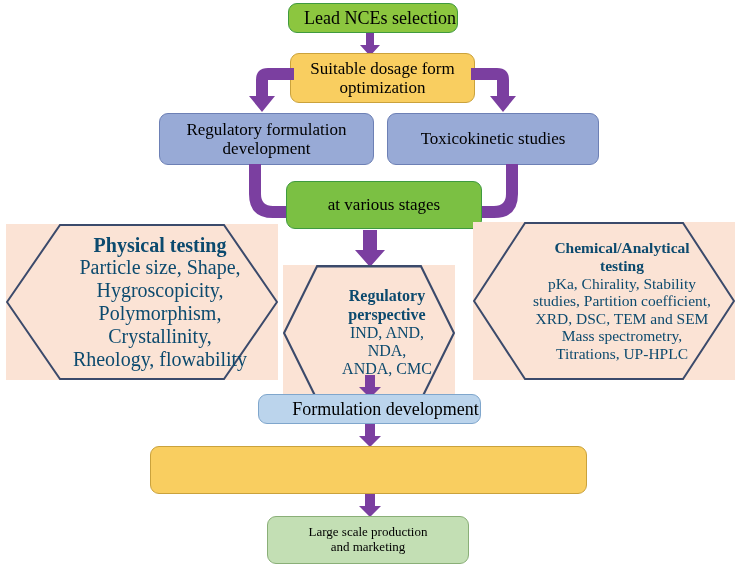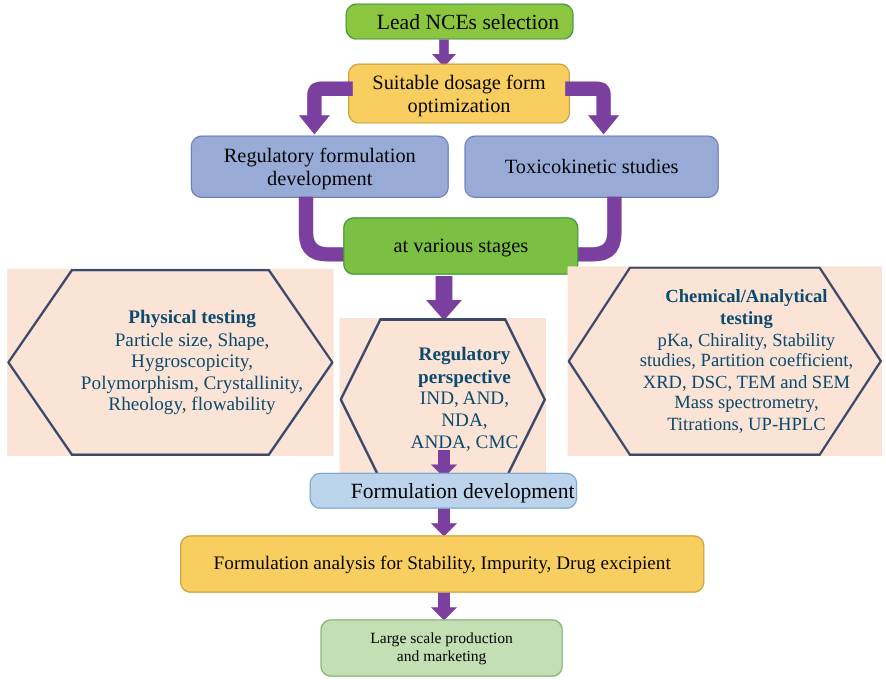--- a/index.html
+++ b/index.html
@@ -88,21 +88,21 @@
     display: block;
     overflow: visible;
   }
   .line1 { display: block; }
 </style>
 </head>
 <body>
 
 <div id="stage">
 
-  <div class="node rrect green" style="left:288px; top:3px; width:190px; height:30px; font-size:18px;padding-left:14px;">
+  <div class="node rrect green" style="left:288px; top:3px; width:170px; height:30px; font-size:18px;padding-left:14px;">
     <span>Lead NCEs selection</span>
   </div>
 
   <div class="arrow" style="left:358px; top:33px; width:24px; height:24px;">
     <svg width="24" height="24" viewBox="0 0 24 24">
       <polygon points="8,0 16,0 16,12 22,12 12,23 2,12 8,12" fill="#7B3FA0"></polygon>
     </svg>
   </div>
 
   <div class="node rrect yellow" style="left:290px; top:53px; width:185px; height:50px; font-size:17px;">
@@ -156,21 +156,21 @@
   <div class="arrow" style="left:353px; top:230px; width:34px; height:38px;">
     <svg width="34" height="38" viewBox="0 0 34 38">
       <polygon points="10,0 24,0 24,20 32,20 17,37 2,20 10,20" fill="#7B3FA0"></polygon>
     </svg>
   </div>
 
   <div class="hex" style="left:6px; top:224px; width:272px; height:156px;">
     <svg class="hexSvg" viewBox="0 0 272 156" preserveAspectRatio="none">
       <polygon points="54,1 218,1 271,78 218,155 54,155 1,78" fill="#FBE3D5" stroke="#3B4A6B" stroke-width="2"></polygon>
     </svg>
-    <div class="hexInner" style="font-size:16px; padding:0 22px;">
+    <div class="hexInner" style="font-size:20px; padding:0 22px;">
       <span class="bold">Physical testing</span>
       <span>Particle size, Shape,</span>
       <span>Hygroscopicity,</span>
       <span>Polymorphism, Crystallinity,</span>
       <span>Rheology, flowability</span>
     </div>
   </div>
 
   <div class="hex" style="left:283px; top:265px; width:172px; height:136px;">
     <svg class="hexSvg" viewBox="0 0 172 110" preserveAspectRatio="none">
@@ -210,21 +210,20 @@
   </div>
 
   <div class="arrow" style="left:357px; top:424px; width:26px; height:24px;">
     <svg width="26" height="24" viewBox="0 0 26 24">
       <polygon points="8,0 18,0 18,12 24,12 13,23 2,12 8,12" fill="#7B3FA0"></polygon>
     </svg>
   </div>
 
   <div class="node rrect yellow" style="left:150px; top:446px; width:437px; height:48px; font-size:16px;">
     <div>
-      <span class="line1">Formulation analysis for Stability, Impurity, Drug excipient</span>
     </div>
   </div>
 
   <div class="arrow" style="left:357px; top:494px; width:26px; height:24px;">
     <svg width="26" height="24" viewBox="0 0 26 24">
       <polygon points="8,0 18,0 18,12 24,12 13,23 2,12 8,12" fill="#7B3FA0"></polygon>
     </svg>
   </div>
 
   <div class="node rrect paleGreen" style="left:267px; top:516px; width:202px; height:48px; font-size:13px;">

